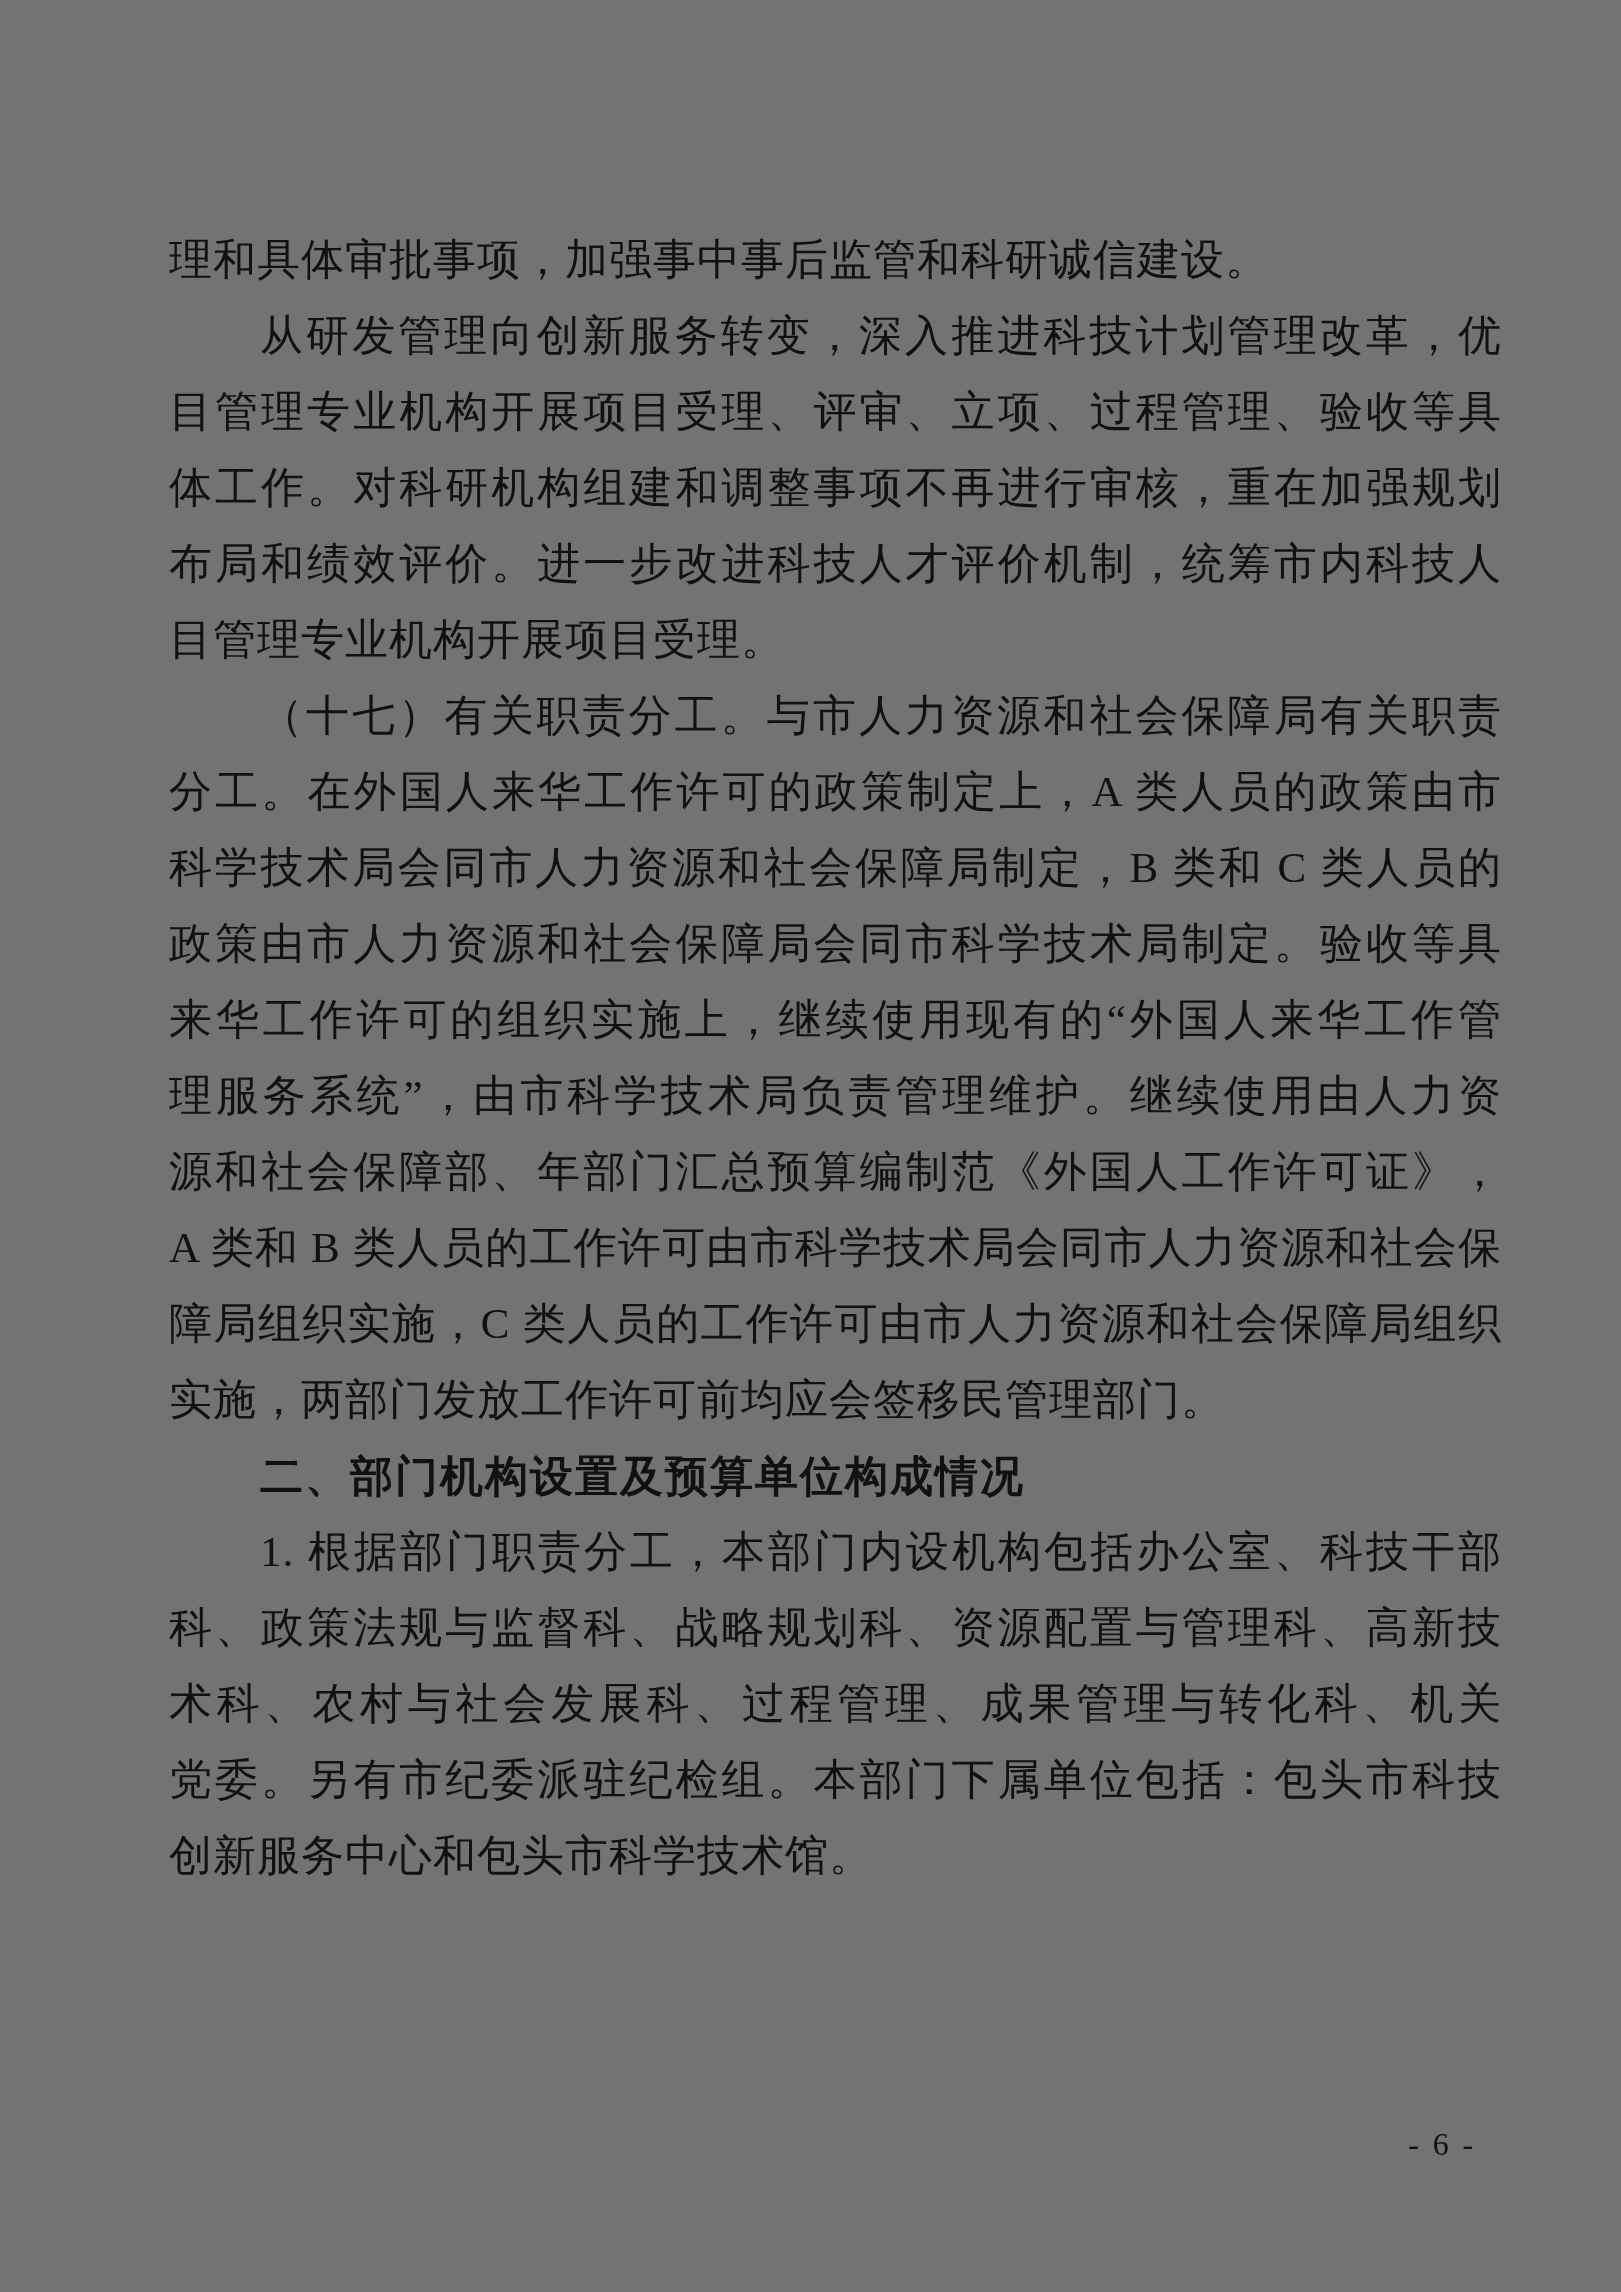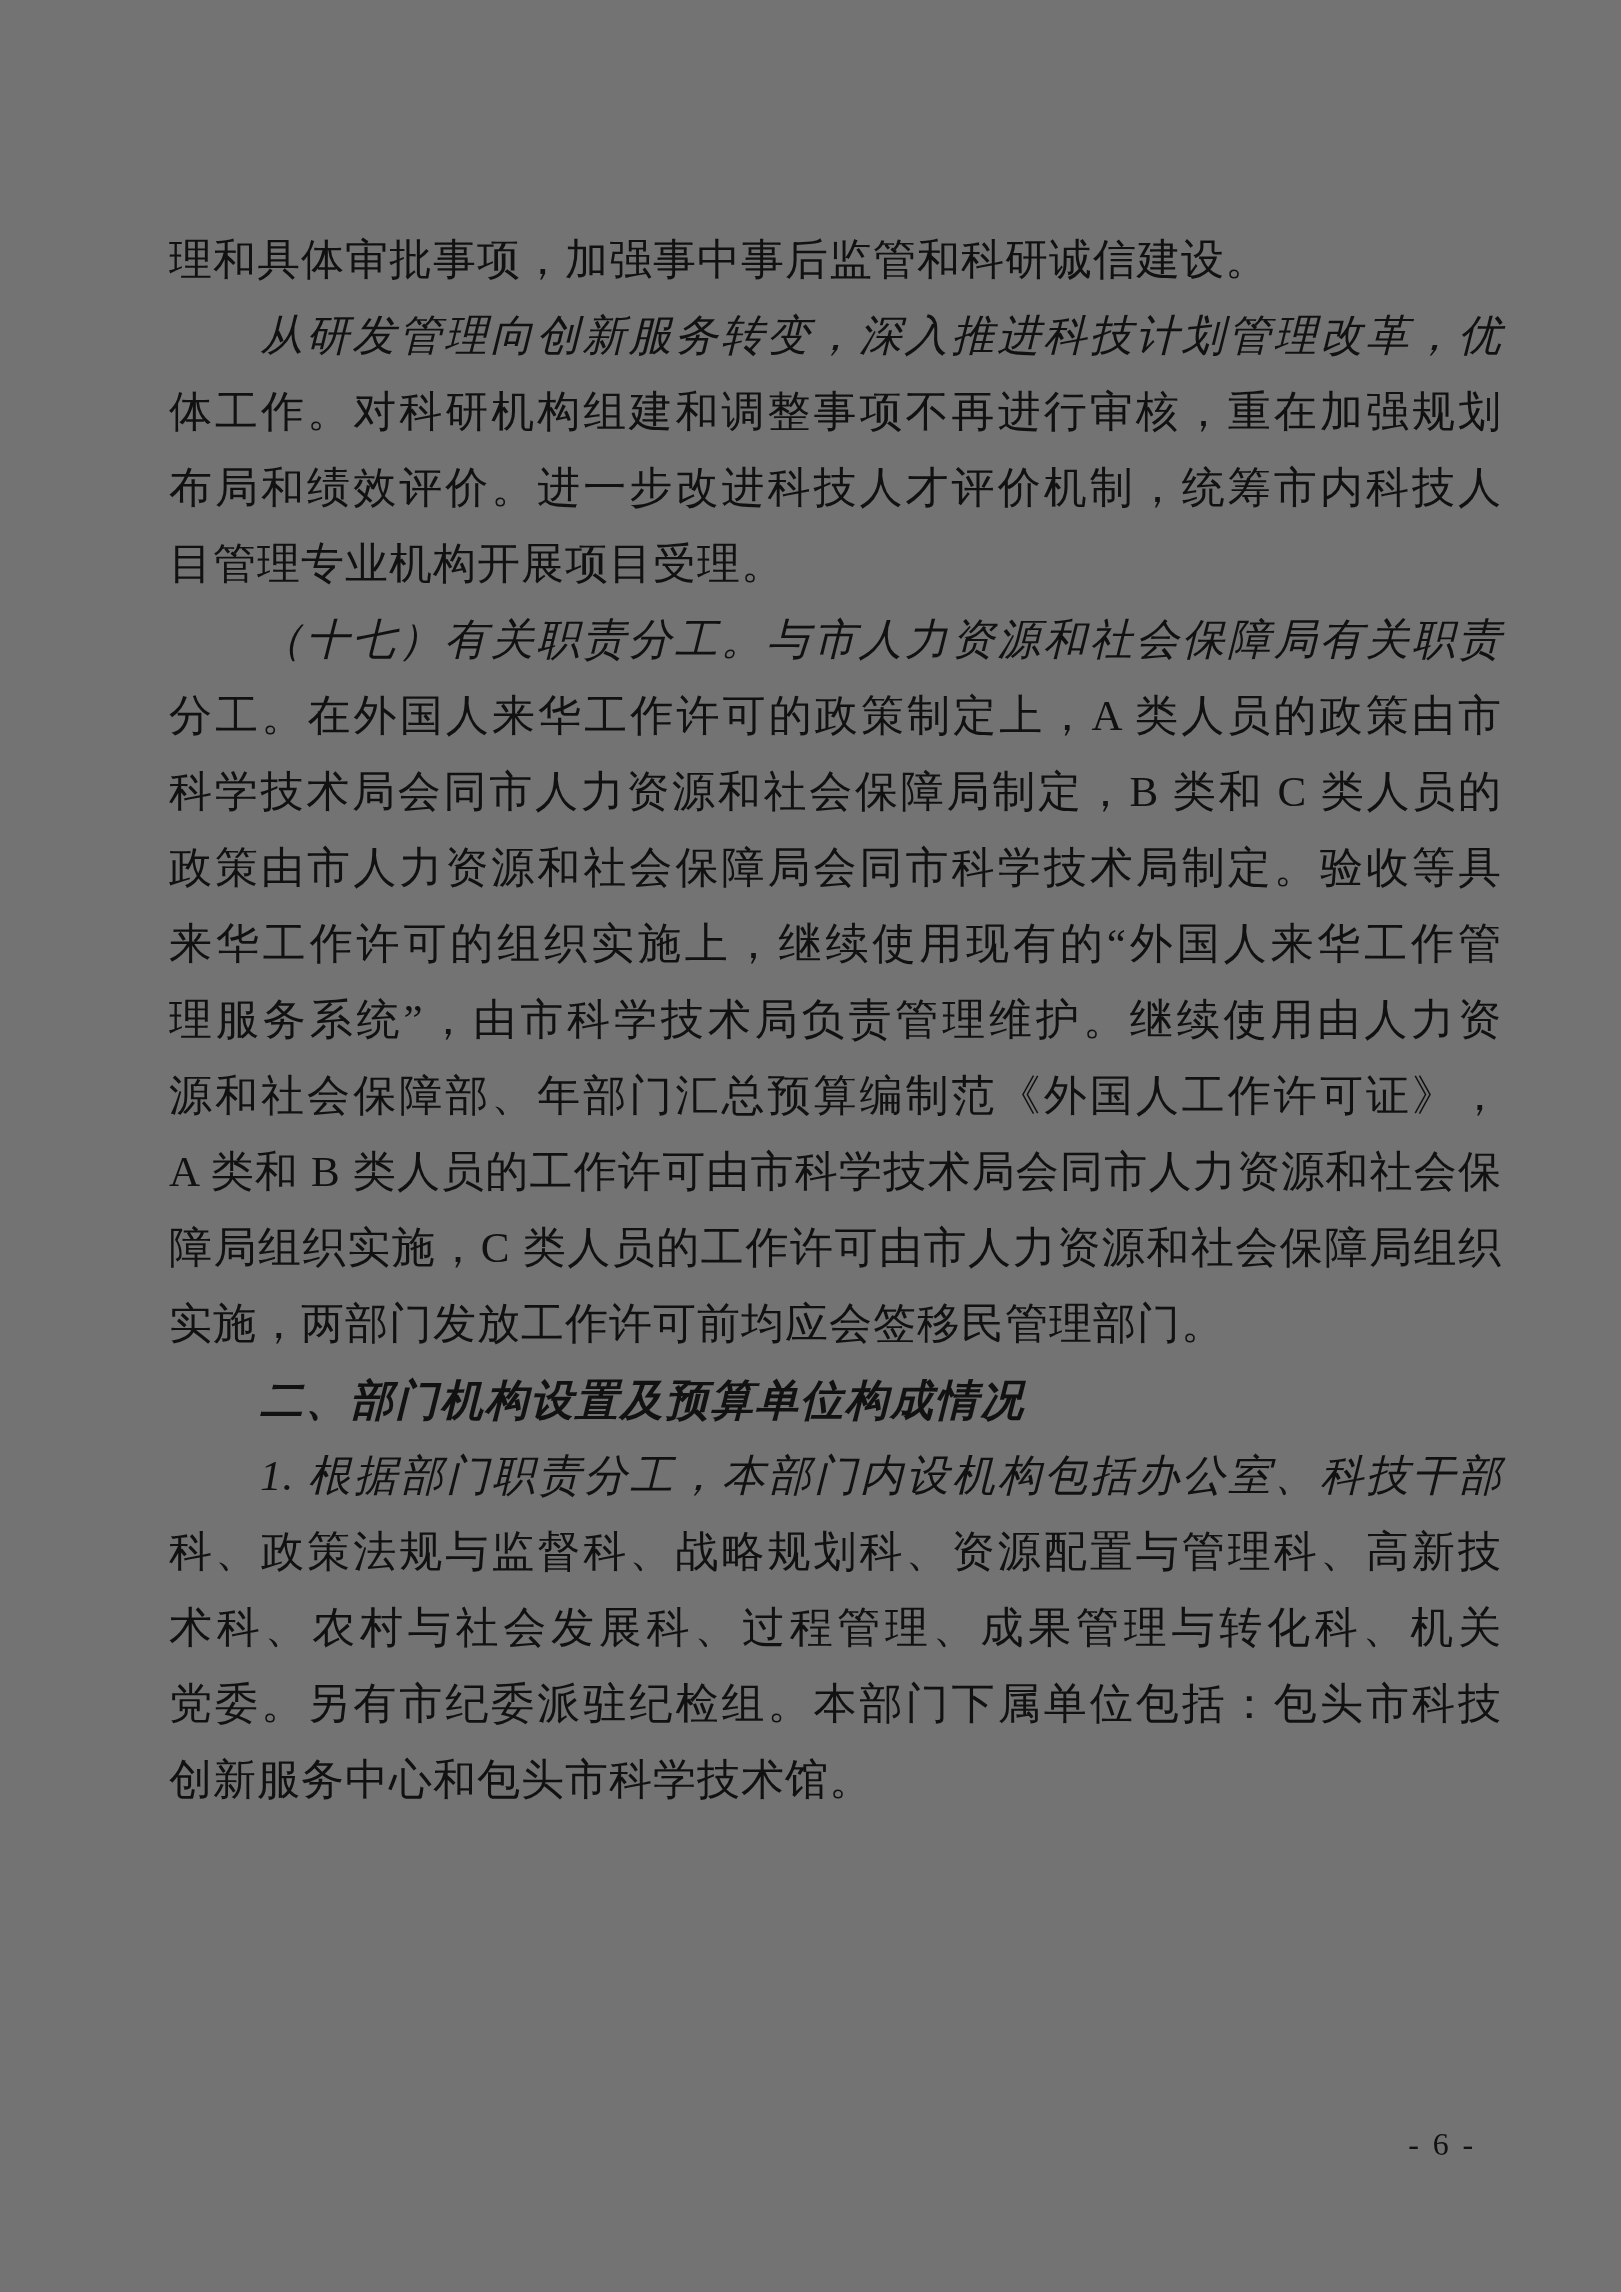--- a/index.html
+++ b/index.html
@@ -30,21 +30,20 @@
     letter-spacing: 1px;
     white-space: normal;
   }
   .line.justify {
     text-align: justify;
     text-align-last: justify;
     text-justify: inter-character;
   }
   .line.indent {
     text-indent: 91px;
-    font-style: italic;
   }
   .line.bold {
     font-weight: 700;
     font-family: "Liberation Sans", "DejaVu Sans", sans-serif;
     letter-spacing: 2px;
   }
   .footer-pagenum {
     position: absolute;
     top: 2125px;
     right: 145px;
@@ -55,20 +54,21 @@
     font-family: "Liberation Serif", "DejaVu Serif", serif;
   }
 </style>
 </head>
 <body>
 
 <main class="page">
   <section class="content" id="body-text">
       <div class="line">理和具体审批事项，加强事中事后监管和科研诚信建设。</div>
       <div class="line indent justify">从研发管理向创新服务转变，深入推进科技计划管理改革，优</div>
+      <div class="line justify">目管理专业机构开展项目受理、评审、立项、过程管理、验收等具</div>
       <div class="line justify">体工作。对科研机构组建和调整事项不再进行审核，重在加强规划</div>
       <div class="line justify">布局和绩效评价。进一步改进科技人才评价机制，统筹市内科技人</div>
       <div class="line">目管理专业机构开展项目受理。</div>
       <div class="line indent justify">（十七）有关职责分工。与市人力资源和社会保障局有关职责</div>
       <div class="line justify">分工。在外国人来华工作许可的政策制定上，A 类人员的政策由市</div>
       <div class="line justify">科学技术局会同市人力资源和社会保障局制定，B 类和 C 类人员的</div>
       <div class="line justify">政策由市人力资源和社会保障局会同市科学技术局制定。验收等具</div>
       <div class="line justify">来华工作许可的组织实施上，继续使用现有的“外国人来华工作管</div>
       <div class="line justify">理服务系统”，由市科学技术局负责管理维护。继续使用由人力资</div>
       <div class="line justify">源和社会保障部、年部门汇总预算编制范《外国人工作许可证》，</div>

